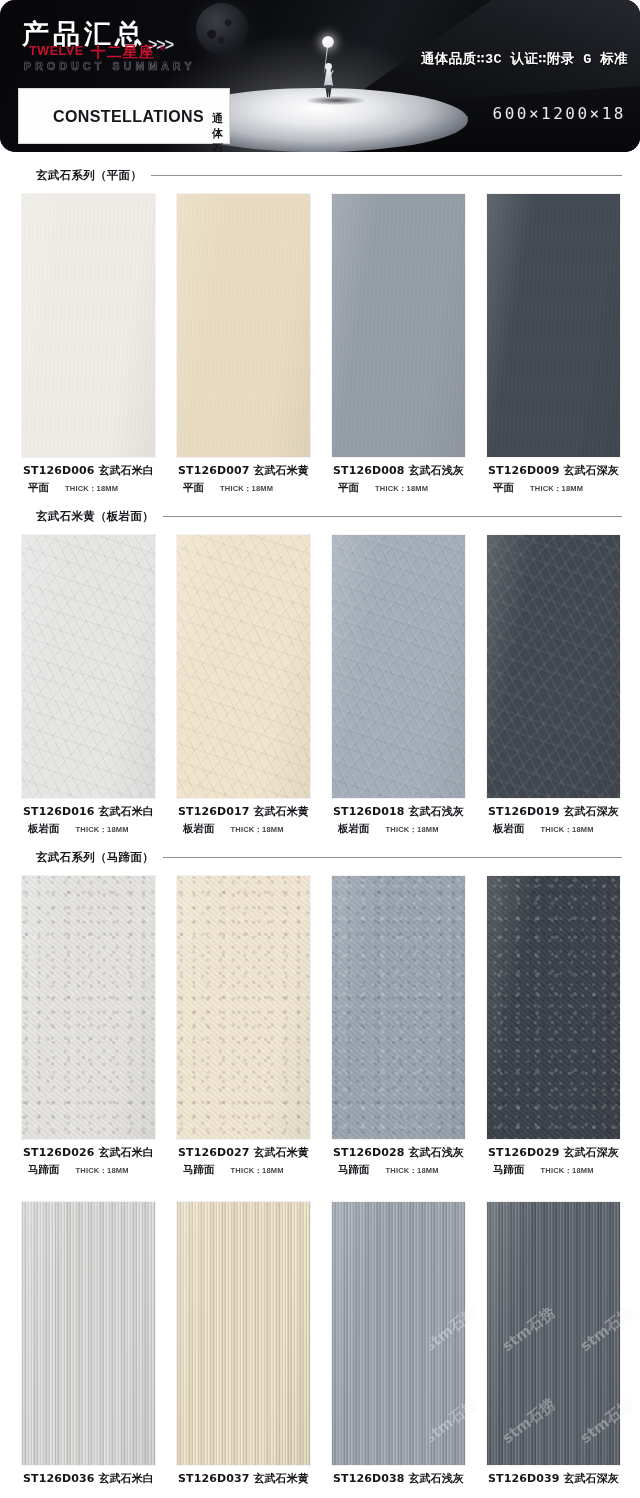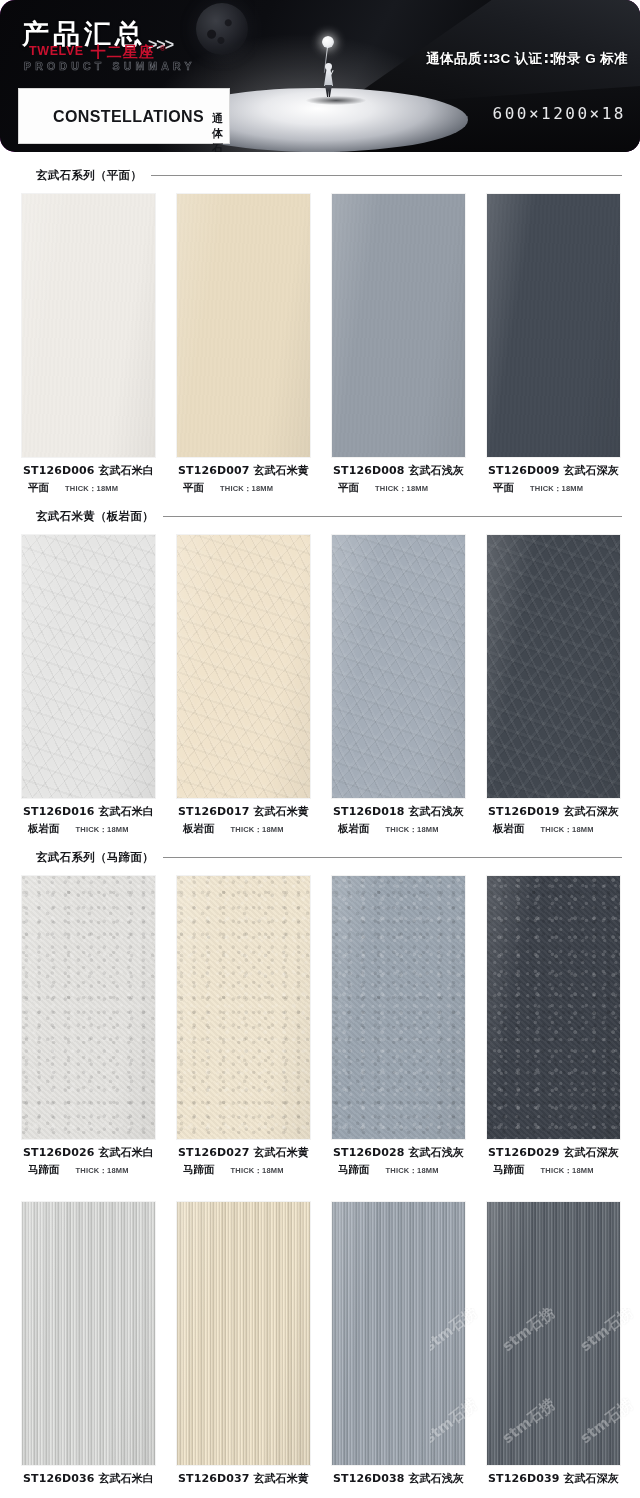--- a/index.html
+++ b/index.html
@@ -109,21 +109,21 @@
   }
   .hero-sub {
     position:absolute; left:24px; top:60px;
     font-size:10.5px; letter-spacing:4.2px; font-weight:700;
     color:transparent; -webkit-text-stroke:.6px #6b6e75;
     font-family:"Liberation Sans",sans-serif;
   }
   .hero-badge {
     position:absolute; right:12px; top:50px;
     font-size:13.5px; font-weight:700; color:#ffffff; letter-spacing:.4px;
-    font-family:Liberation Sans, sans-serif;
+    font-family:Liberation Mono, monospace;
     text-shadow:0 1px 2px rgba(0,0,0,.9);
   }
   .hero-size {
     position:absolute; right:14px; top:104px;
     font-size:16px; font-weight:400; color:#e7e8ea; letter-spacing:2.5px;
     font-family:"DejaVu Sans Mono","Liberation Mono",monospace;
   }
 
   
   .logo {
@@ -197,28 +197,28 @@
   .tex-chisel { background-image:
       repeating-linear-gradient(90deg, rgba(0,0,0,.11) 0 1px, rgba(255,255,255,.10) 1px 2px, rgba(0,0,0,.03) 2px 3px),
       repeating-linear-gradient(90deg, rgba(0,0,0,.05) 0 5px, rgba(255,255,255,.05) 5px 11px); }
 
   .cap { padding:6px 0 0 0; }
   .cap-code {
     font-size:11px; font-weight:700; color:#15161a; letter-spacing:.1px;
     font-family:"DejaVu Sans","Liberation Sans",sans-serif;
     white-space:nowrap; text-align:center;
   }
-  .cap-row { display:flex; align-items:baseline; justify-content:flex-start; padding:3px 0 0 6px; gap:16px; }
+  .cap-row { display:flex; align-items:baseline; justify-content:flex-start; padding:3px 0 0 6px; gap:8px; }
   .cap-finish {
     font-size:10.5px; font-weight:700; color:#17181c;
     font-family:"DejaVu Sans","Liberation Sans",sans-serif; white-space:nowrap;
   }
   .cap-thick {
     font-size:7.5px; font-weight:700; color:#44464b; letter-spacing:.2px;
-    font-family:"Liberation Sans",sans-serif; white-space:nowrap;
+    font-family:"Liberation Sans",sans-serif; white-space:nowrap;margin-left:8px;
   }
 
   
   .watermark {
     position:absolute; right:0; bottom:0; width:210px; height:190px;
     pointer-events:none; overflow:hidden; opacity:.30;
   }
   .wm-item {
     position:absolute; font-size:15px; font-weight:700; color:#ffffff;
     font-family:"DejaVu Sans","Liberation Sans",sans-serif;

